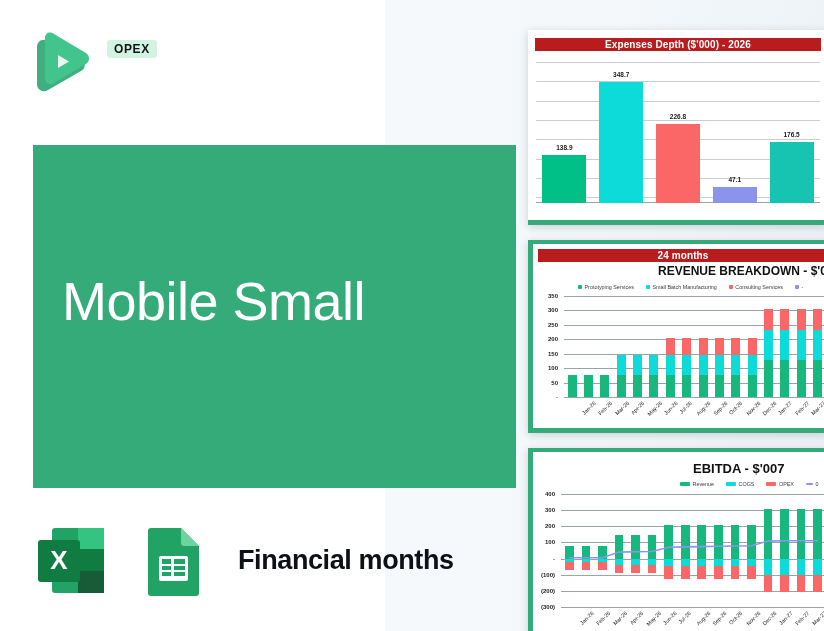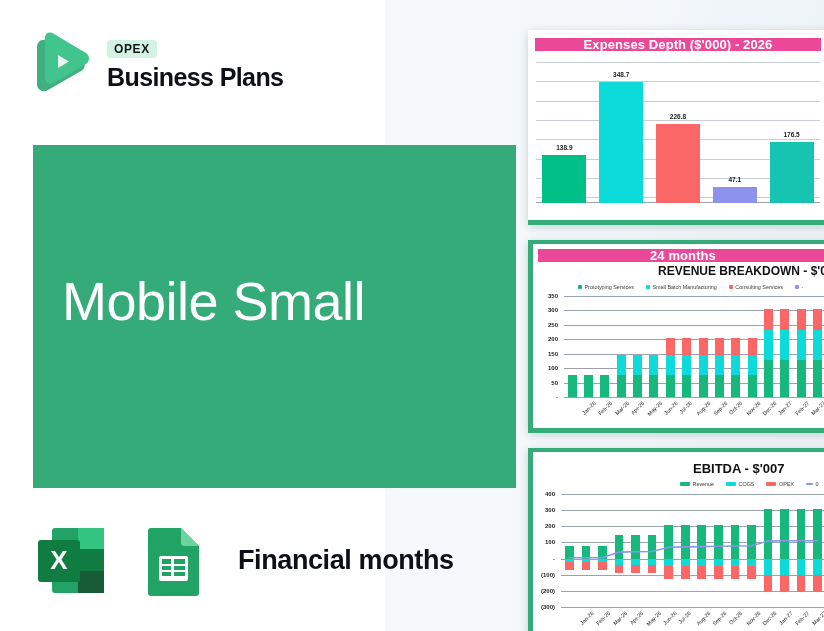--- a/index.html
+++ b/index.html
@@ -56,22 +56,22 @@
   }
   #card-expenses{left:528px;top:30px;width:300px;height:195px;}
   #card-revenue{left:528px;top:240px;width:300px;height:193px;}
   #card-ebitda{left:528px;top:448px;width:300px;height:190px;}
 
   .card .left-edge{position:absolute;left:0;top:0;width:5px;height:100%;background:#35ab7a;}
   .card .bot-edge{position:absolute;left:0;bottom:0;width:100%;height:5px;background:#35ab7a;}
   .card .top-edge{position:absolute;left:0;top:0;width:100%;height:4px;background:#35ab7a;}
 
   .dark-bar{
-    position:absolute;background:#ec4899;color:#fff;
-    font-size:13px;font-weight:700;text-align:center;line-height:13px;
+    position:absolute;background:#b91c1c;color:#fff;
+    font-size:10px;font-weight:700;text-align:center;line-height:13px;
     letter-spacing:.1px;
   }
 
   .plot{position:absolute;}
   .gridlines{position:absolute;inset:0;}
   .gl{position:absolute;left:0;width:100%;height:1px;background:#c9ced6;}
   .axis-base{position:absolute;left:0;width:100%;height:1px;background:#9aa3ad;bottom:0;}
 
   .bars{position:absolute;inset:0;display:flex;align-items:flex-end;justify-content:space-around;}
   .bar{position:relative;}
@@ -105,21 +105,20 @@
   <div class="logo-wrap">
     <div class="logo-mark">
       <svg viewBox="0 0 66 66" width="66" height="66">
         <path d="M12 17 C12 11 18 8 23 11 L56 30 C61 33 61 38 56 41 L23 60 C18 63 12 60 12 54 Z" fill="#3faf80"></path>
         <path d="M20 8 C20 3 25 1 29 4 L61 23 C65 26 65 31 61 34 L29 53 C25 56 20 53 20 48 Z" fill="#42c48d"></path>
         <path d="M33 25 L44 31.5 L33 38 Z" fill="#eaf7f1"></path>
       </svg>
     </div>
     <div class="logo-text">
       <div class="badge-ready">OPEX</div>
-      <div class="brand-name">Business Plans</div>
     </div>
   </div>
 
   <div class="title-banner">
     <div class="proj-title">Mobile Small</div>
   </div>
 
   <div class="bottom-row">
     <div class="ic">
       <svg viewBox="0 0 85 85" width="85" height="85">

